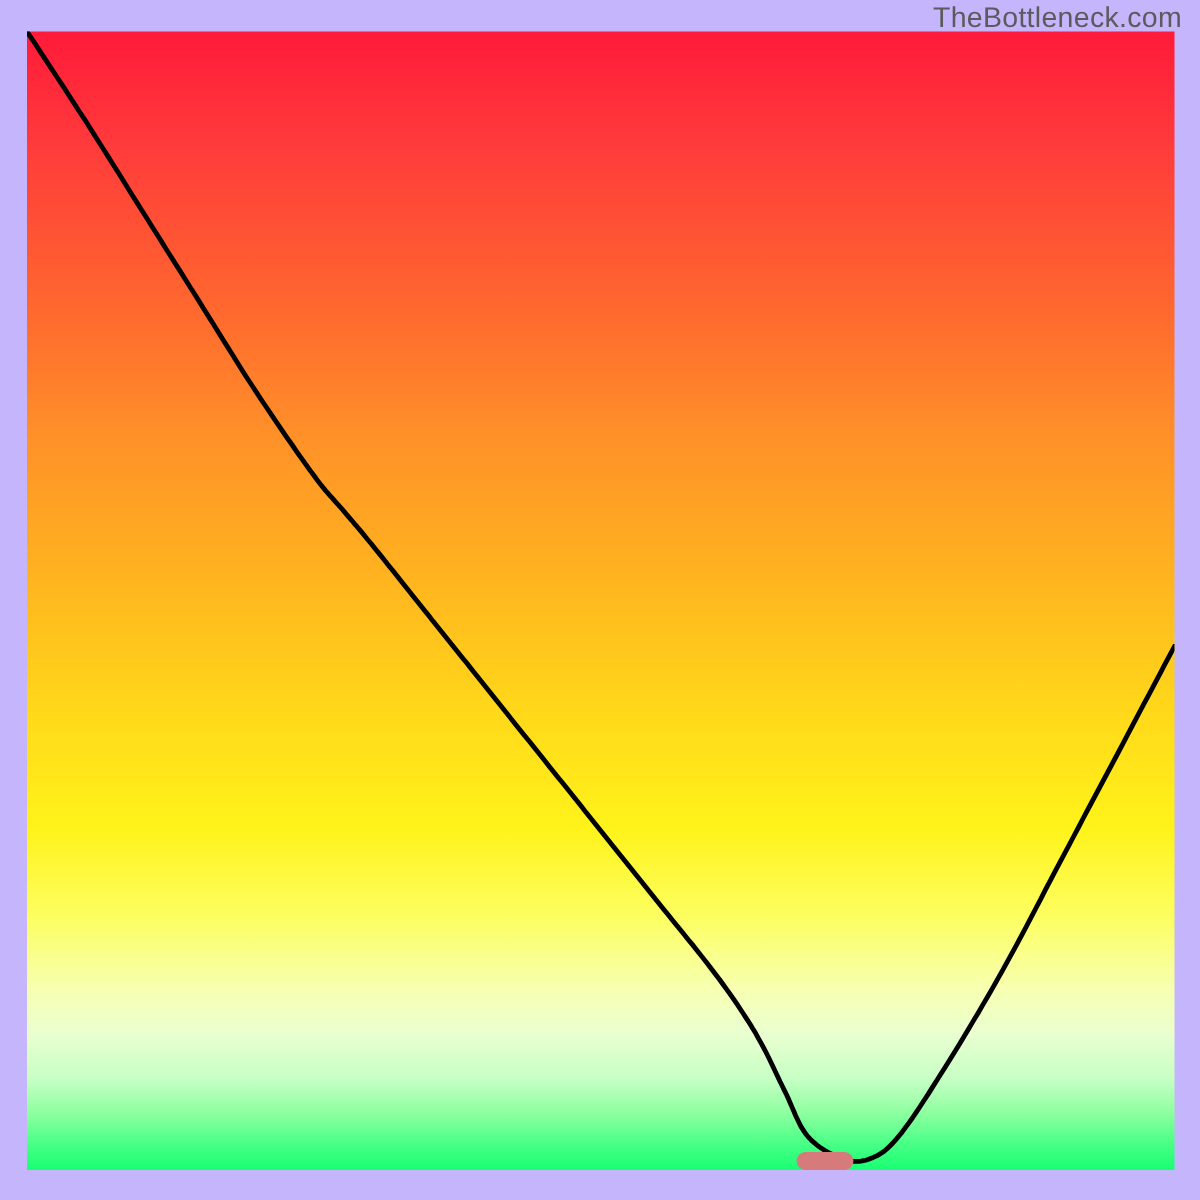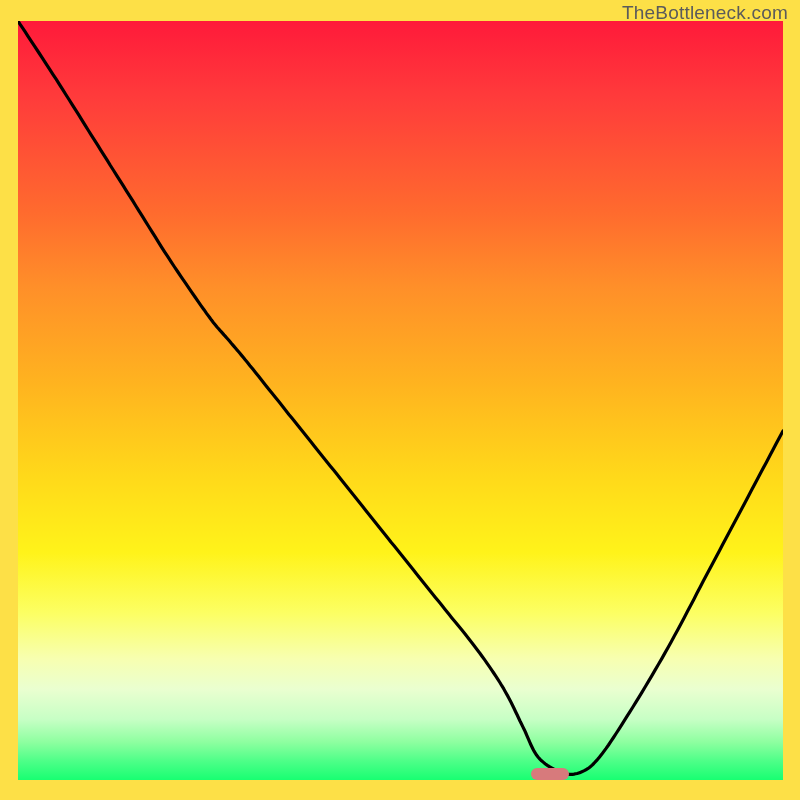--- a/index.html
+++ b/index.html
@@ -7,21 +7,21 @@
     padding: 0;
     width: 800px;
     height: 800px;
     background: #000;
     overflow: hidden;
   }
   .frame {
     position: relative;
     width: 800px;
     height: 800px;
-    background: #fde047;
+    background: #c4b5fd;
   }
   .plot-area {
     position: absolute;
     left: 18px;
     top: 21px;
     width: 765px;
     height: 759px;
     background: linear-gradient(to bottom,
       #ff1a3a 0%,
       #ff3b3b 10%,

